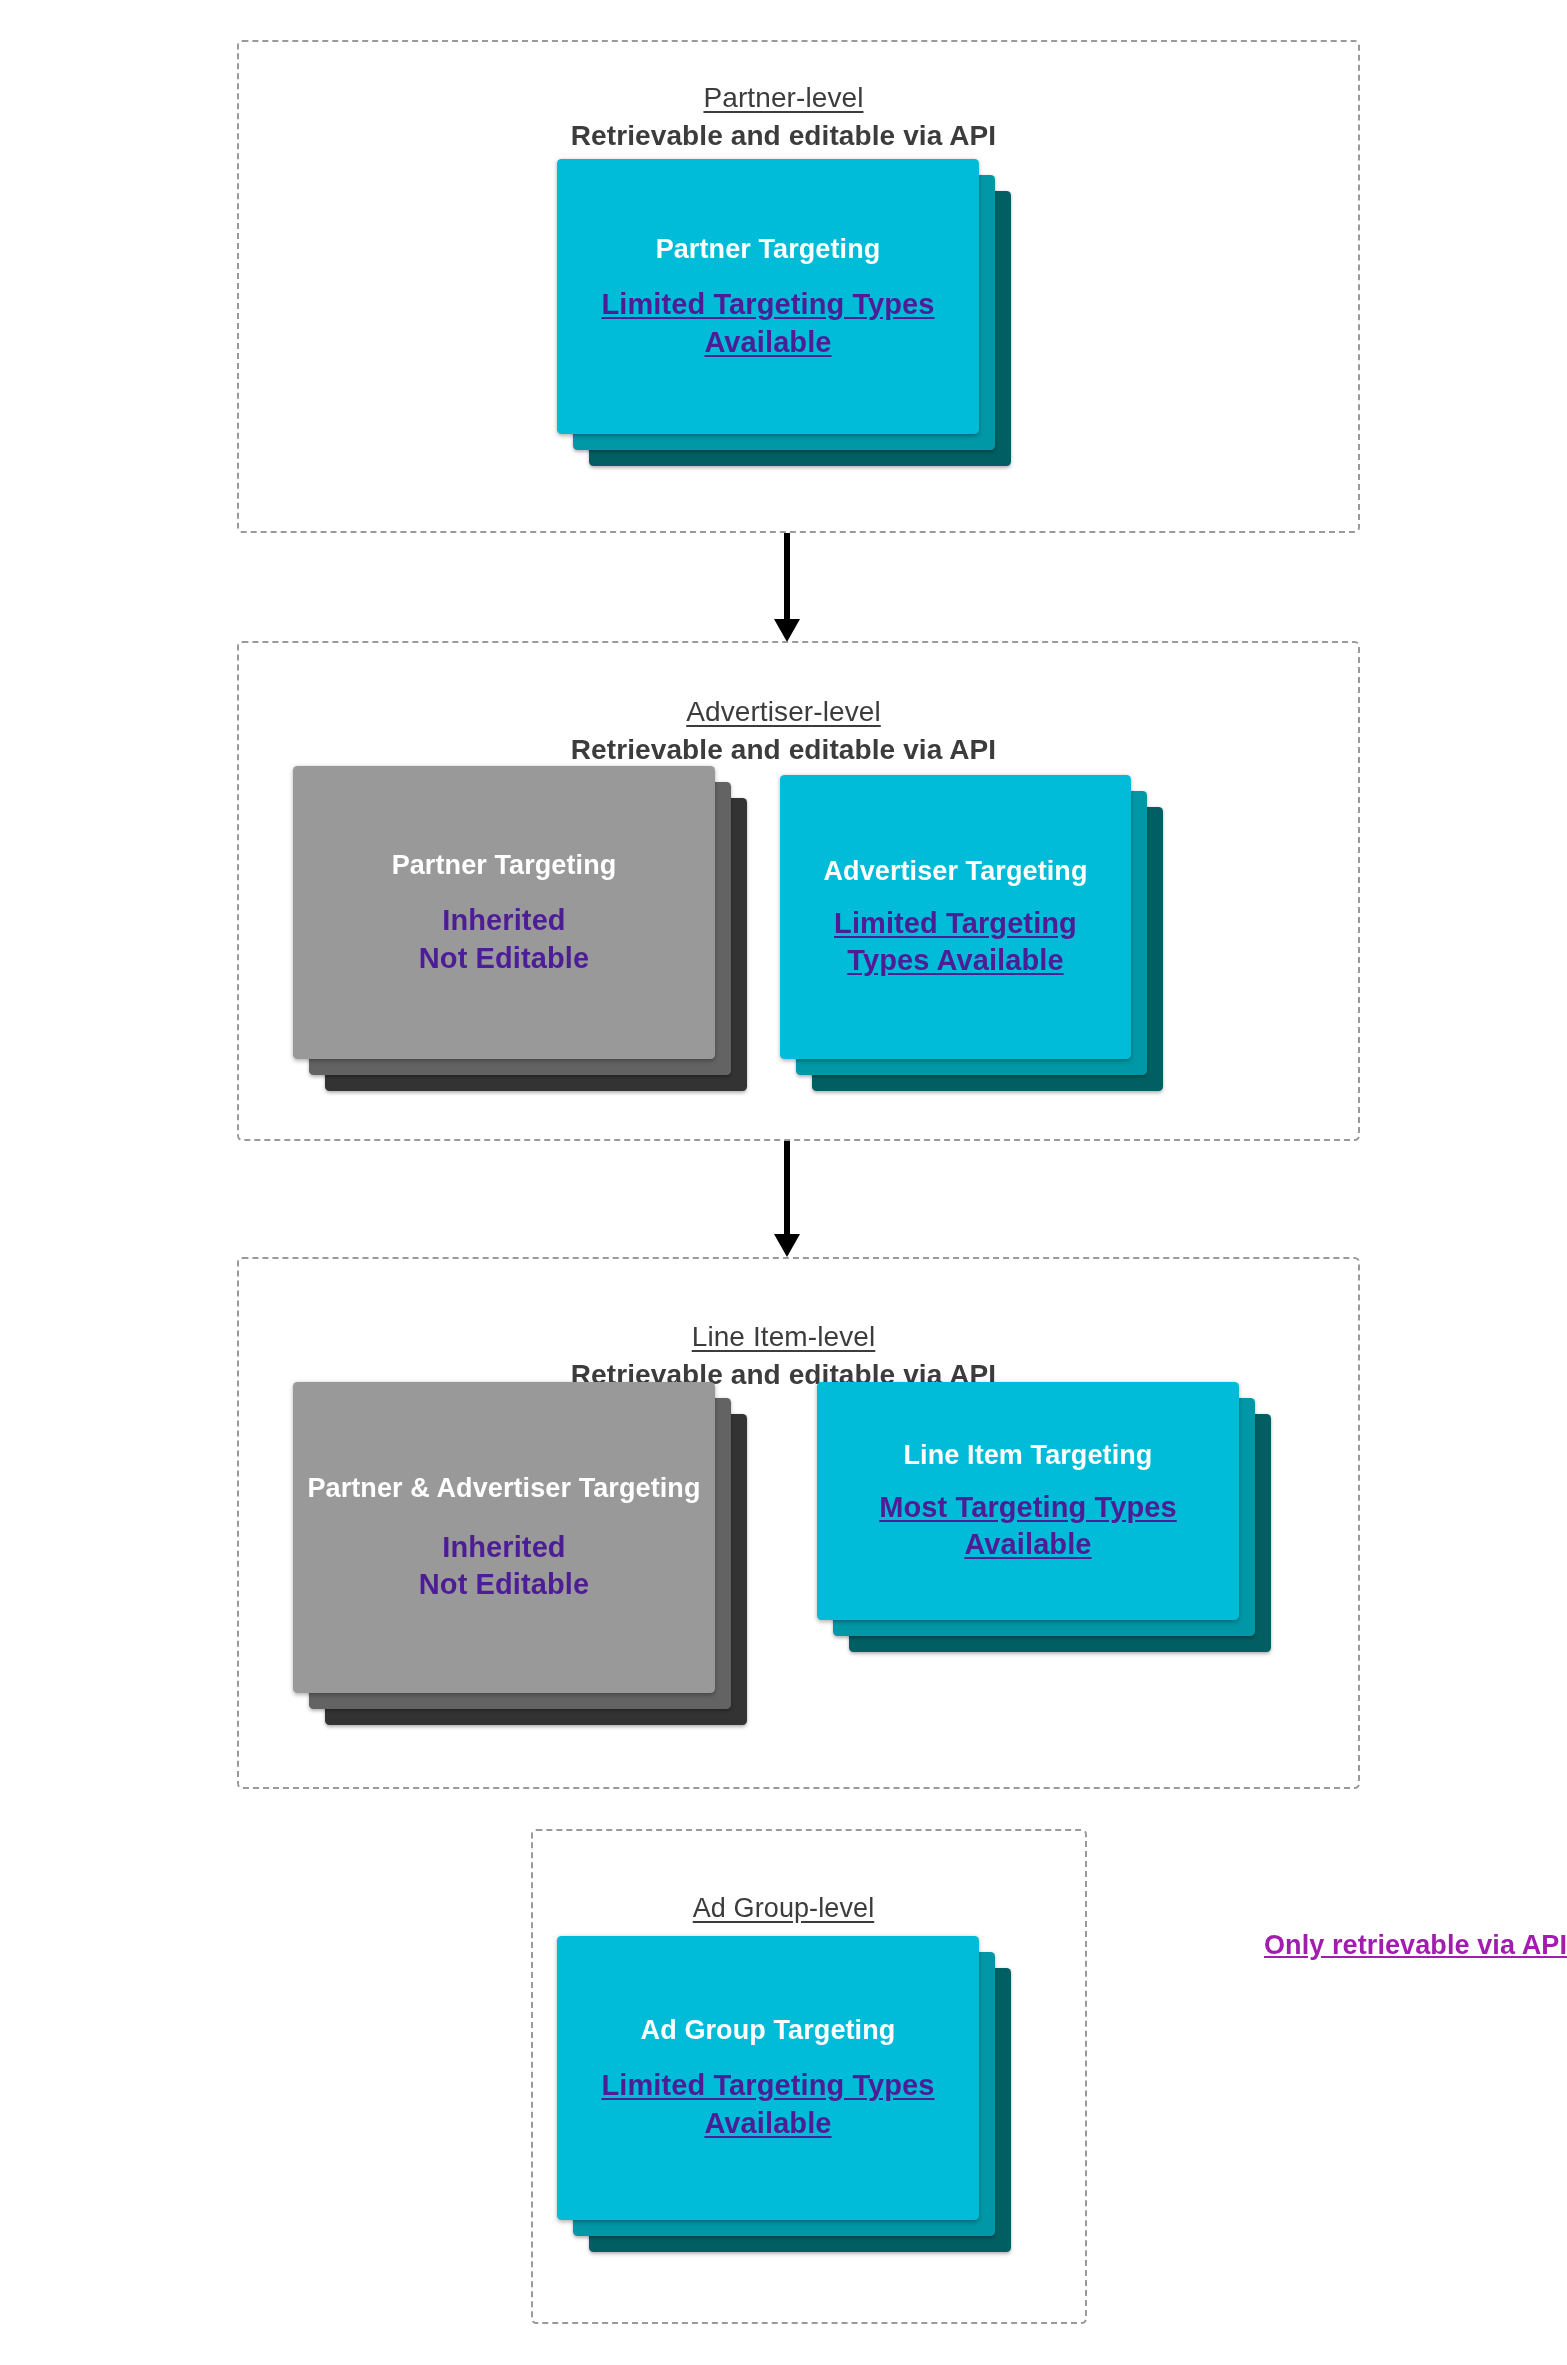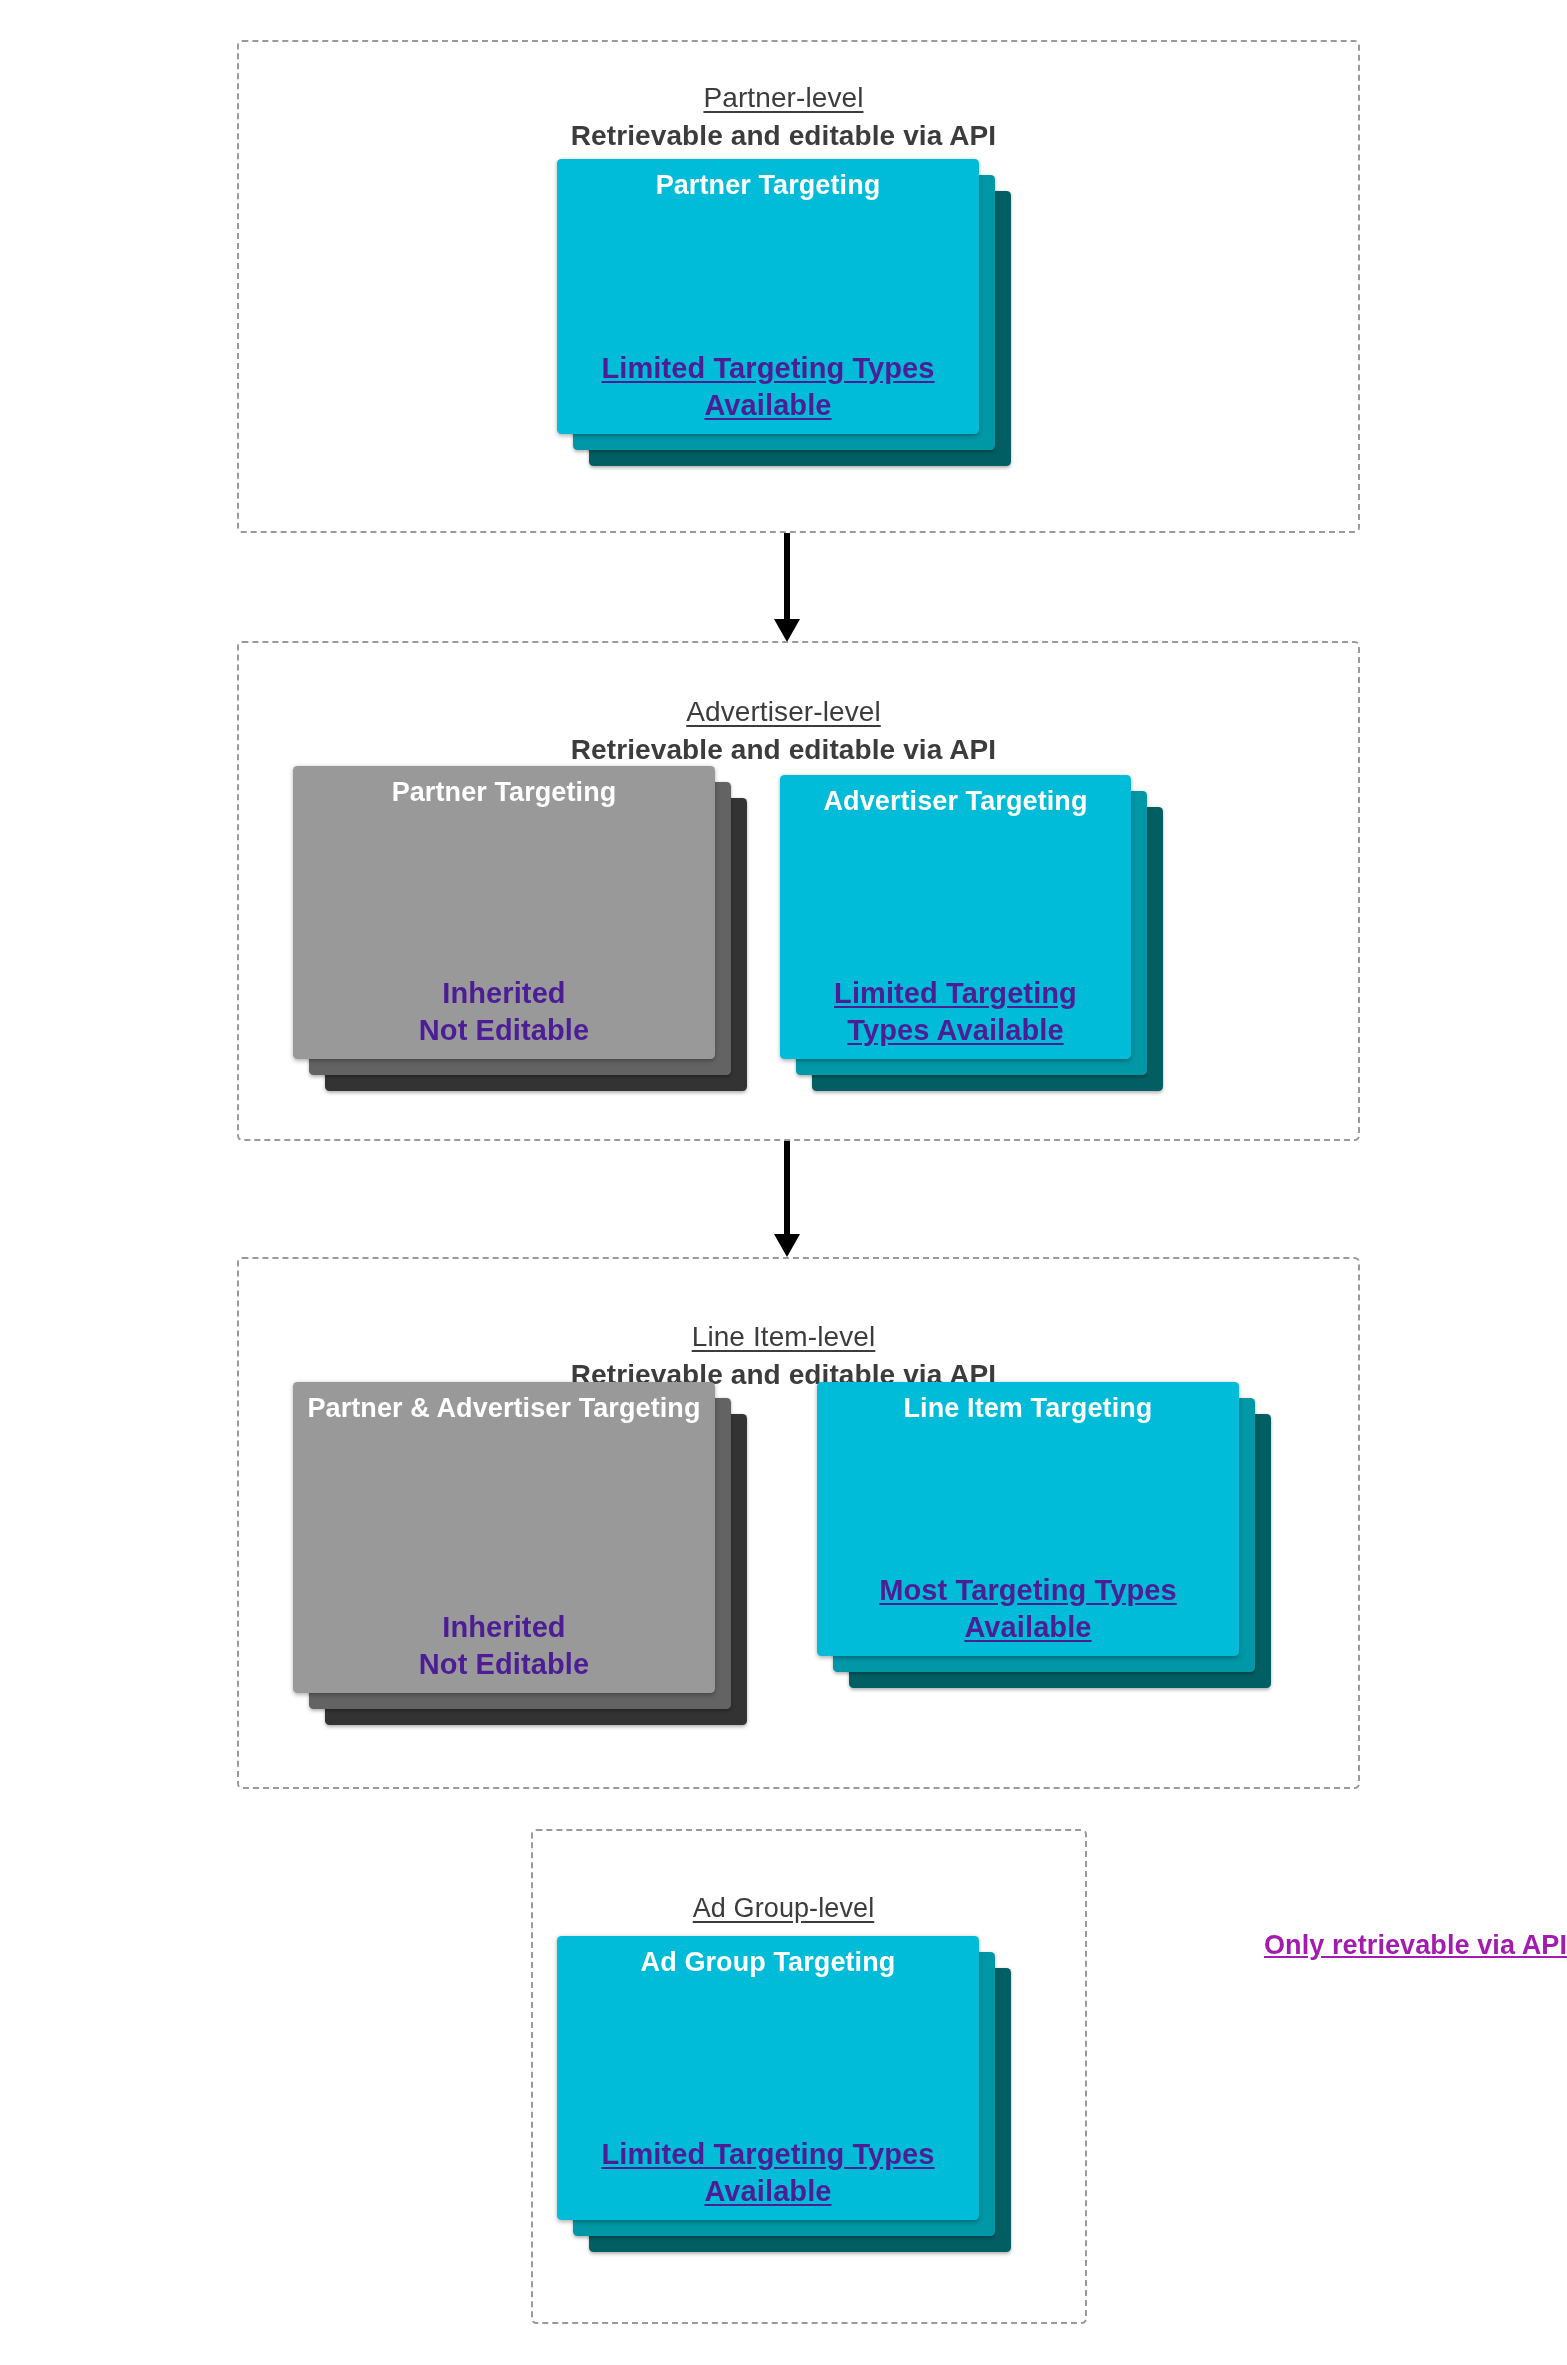--- a/index.html
+++ b/index.html
@@ -87,21 +87,21 @@
   }
   .card-layer.front {
     left: 0;
     top: 0;
     right: 0;
     bottom: 0;
     box-shadow: 0 1.8px 4.5px rgba(0,0,0,.30);
     display: flex;
     flex-direction: column;
     align-items: center;
-    justify-content: space-between;
+    justify-content: center;
     text-align: center;
     padding: 9px 14.3px;
     box-sizing: border-box;
   }
 
   
   .cyan .front { background: #00bcd8; }
   .cyan .mid   { background: #0097a7; }
   .cyan .back  { background: #015f63; }
   
@@ -127,21 +127,21 @@
   .card-sub.underlined {
     text-decoration: underline;
     text-underline-offset: 2.7px;
   }
 
   
   #stack-partner        { left: 557px; top: 159px;  width: 422px; height: 275px; }
   #stack-adv-inherited  { left: 293px; top: 766px;  width: 422px; height: 293px; }
   #stack-adv-own        { left: 780px; top: 775px;  width: 351px; height: 284px; text-decoration: underline; }
   #stack-li-inherited   { left: 293px; top: 1382px; width: 422px; height: 311px; }
-  #stack-li-own         { left: 817px; top: 1382px; width: 422px; height: 274px; }
+  #stack-li-own         { left: 817px; top: 1382px; width: 422px; height: 238px; }
   #stack-adgroup        { left: 557px; top: 1936px; width: 422px; height: 284px; }
 
   #stack-adv-own .card-sub,
   #stack-li-own .card-sub { margin-top: 16px; }
   #stack-li-inherited .card-sub { margin-top: 23px; }
 
   
   .arrow {
     position: absolute;
     width: 0;

